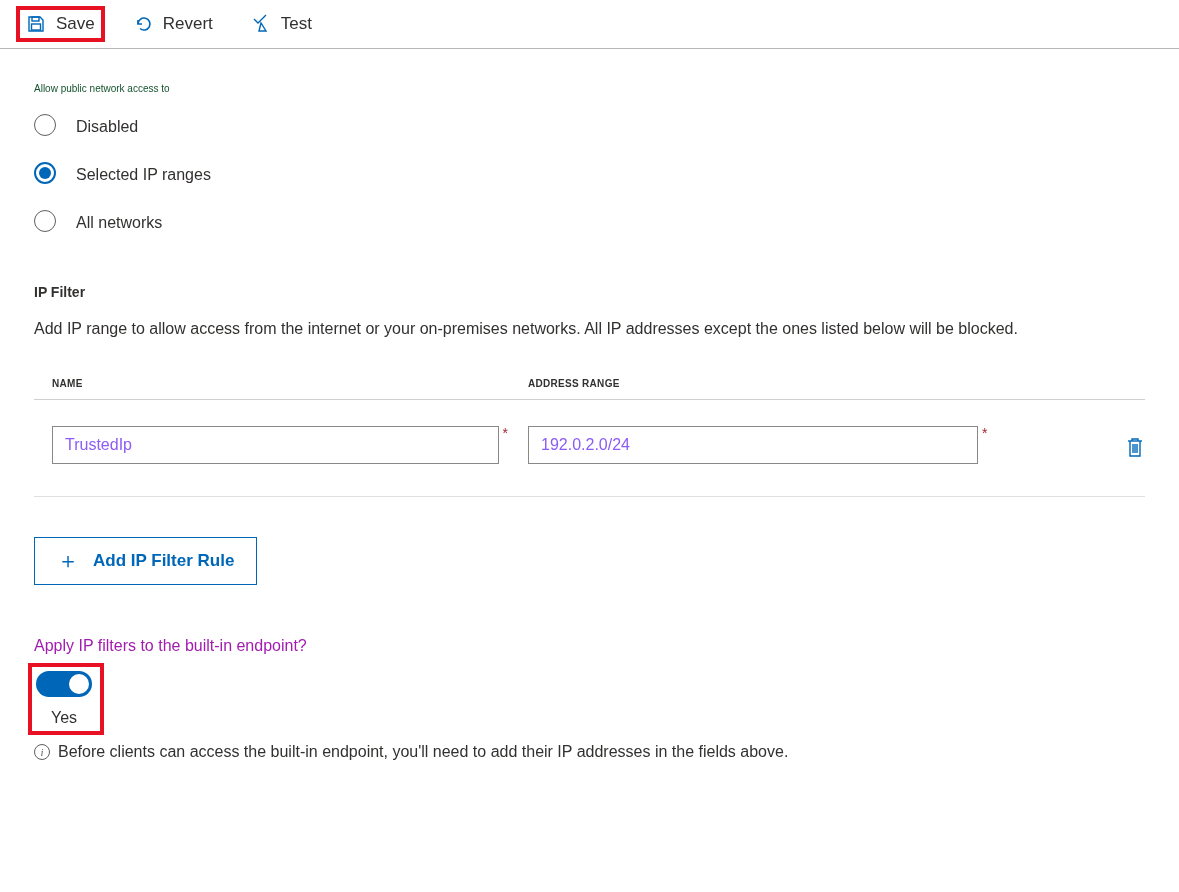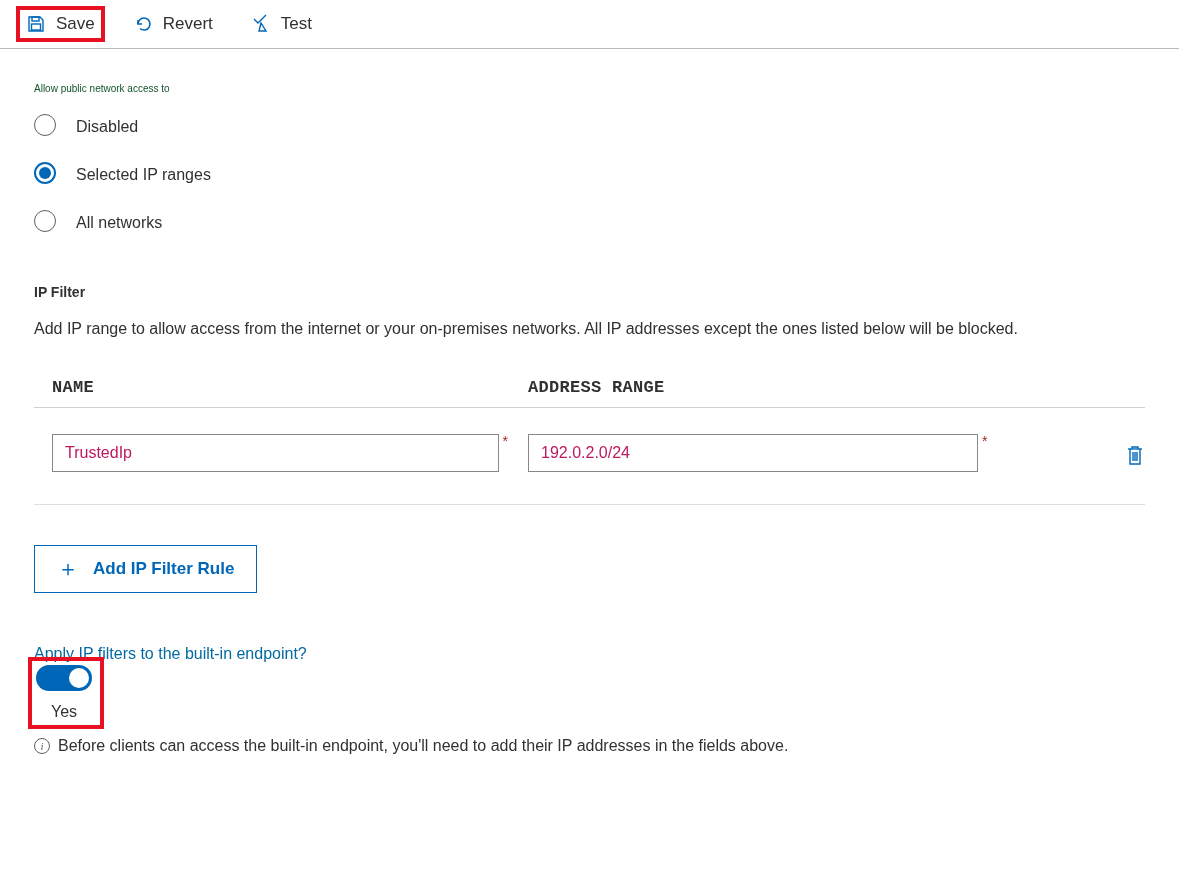--- a/index.html
+++ b/index.html
@@ -92,25 +92,24 @@
     font-size: 16px;
     color: #323130;
     margin-bottom: 40px;
   }
   .table-head {
     display: flex;
     border-bottom: 1px solid #d2d0ce;
     padding: 0 0 10px 18px;
   }
   .th {
-    font-size: 17px;
+    font-size: 10px;
     font-weight: 600;
     letter-spacing: 0.3px;
     color: #323130;
-    font-family: Liberation Mono, monospace;
   }
   .col-name { width: 476px; }
   .col-addr { flex: 1; }
   .table-row {
     display: flex;
     align-items: center;
     padding: 26px 0 32px 18px;
     border-bottom: 1px solid #e1dfdd;
   }
   .cell-wrap {
@@ -120,21 +119,21 @@
   }
   .cell-wrap.col-name { width: 476px; padding-right: 20px; }
   .cell-wrap.col-addr { width: 476px; padding-right: 20px; }
   .txt-input {
     width: 450px;
     height: 38px;
     border: 1px solid #8a8886;
     padding: 0 12px;
     font-size: 16px;
     font-family: inherit;
-    color: #be185d;
+    color: #8b5cf6;
     outline: none;
   }
   .req-mark {
     color: #a4262c;
     font-size: 14px;
     margin-left: 4px;
     line-height: 1;
   }
   .delete-btn {
     margin-left: 20px;
@@ -155,23 +154,23 @@
     font-weight: 600;
     cursor: pointer;
   }
   .plus-icon {
     font-size: 22px;
     line-height: 1;
     font-weight: 400;
   }
   .apply-section { margin-top: 52px; }
   .apply-label {
-    color: #0369a1;
-    font-size: 16px;
-    margin-bottom: 0;
+    color: #a21caf;
+    font-size: 16px;
+    margin-bottom: 14px;
   }
   .toggle-row {
     display: inline-flex;
     align-items: center;
     gap: 12px;
     padding: 2px 6px 2px 2px;
     flex-direction: column;
   }
   .toggle-row.highlight-red {
     outline: 4px solid #e81123;

